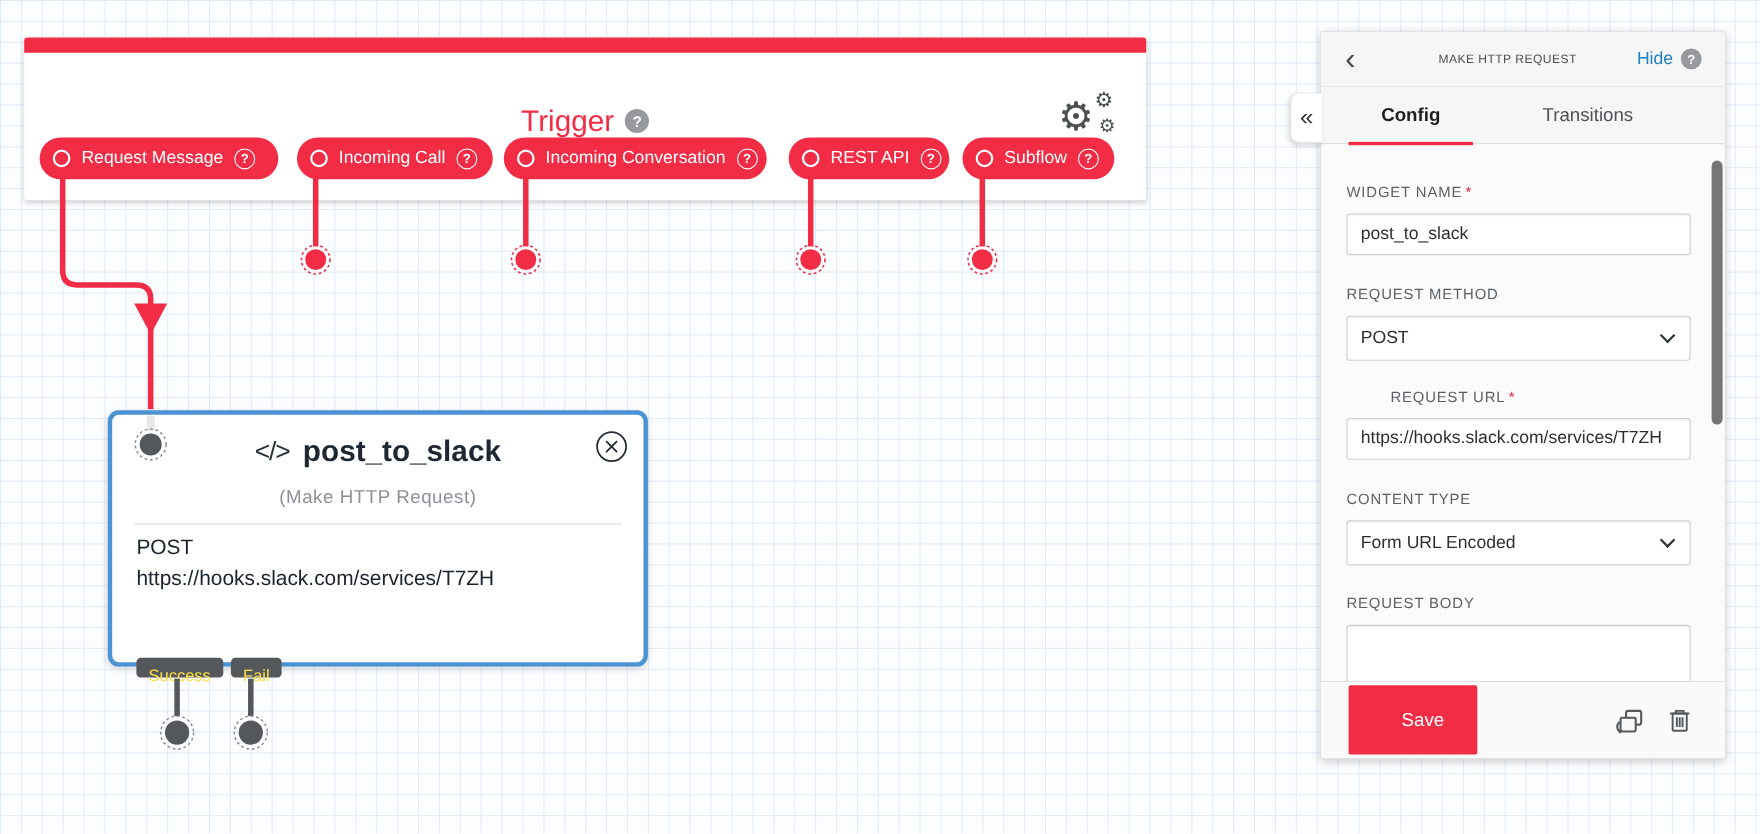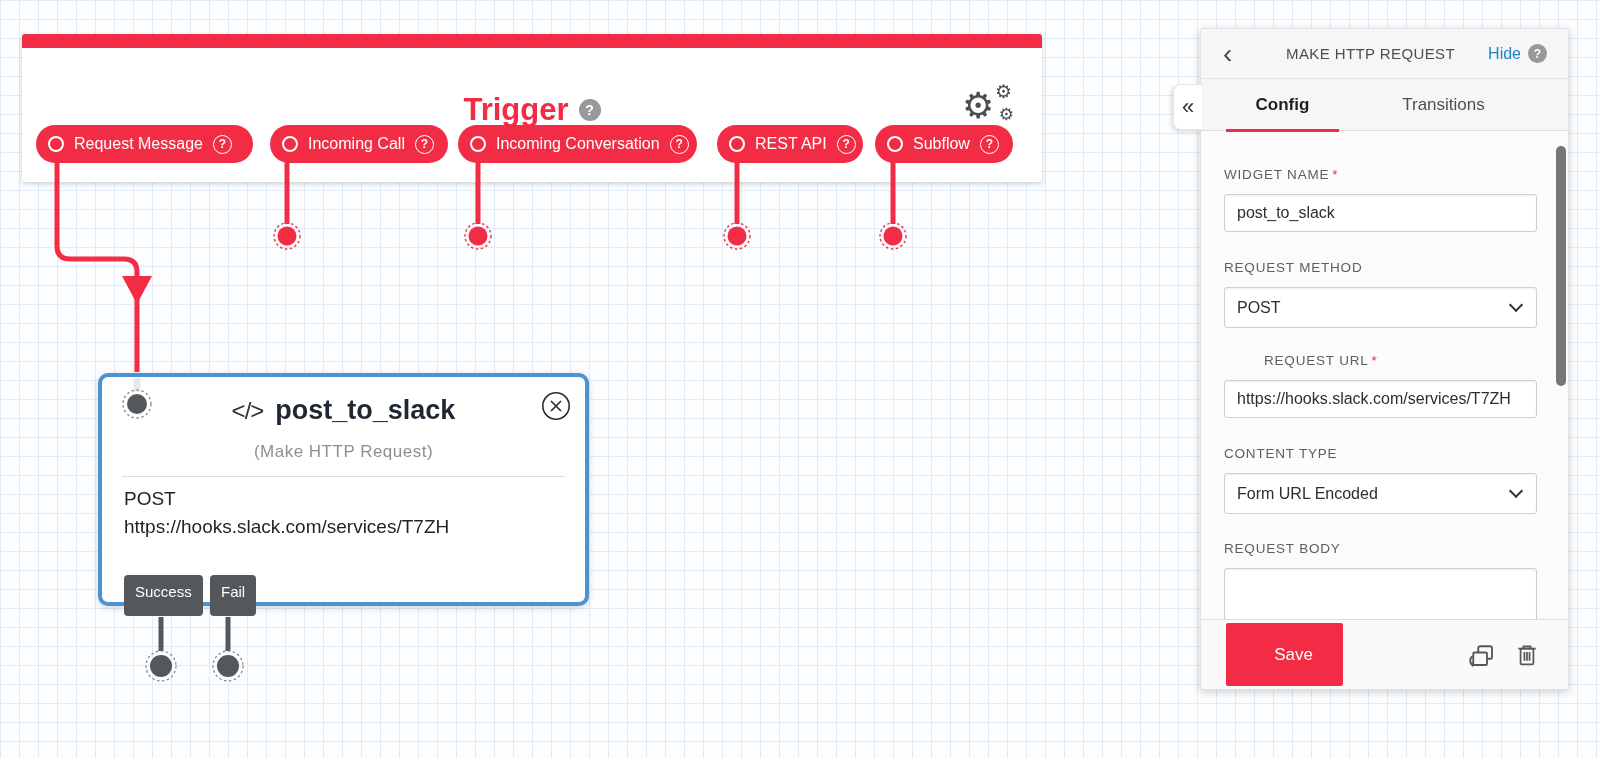--- a/index.html
+++ b/index.html
@@ -19,21 +19,21 @@
   .trigger-card {
     position:absolute; left:22px; top:34px; width:1020px; height:148px;
     background:#fff; border-radius:3px;
     box-shadow:0 2px 5px rgba(0,0,0,0.18);
   }
   .trigger-bar { height:14px; background:var(--red); border-radius:3px 3px 0 0; }
   .trigger-title-row {
     position:absolute; left:0; right:0; top:56px; height:40px;
     display:flex; align-items:center; justify-content:center; gap:10px;
   }
-  .trigger-title { font-size:31px; font-weight:bold; color:var(--red); }
+  .trigger-title { font-size:27px; font-weight:normal; color:var(--red); }
   .help-gray {
     display:inline-flex; width:22px; height:22px; border-radius:50%;
     background:#97999d; color:#fff; font-size:14px; font-weight:bold;
     align-items:center; justify-content:center; flex:0 0 auto;
   }
   .help-gray.small { width:19px; height:19px; font-size:12px; }
   .gears { position:absolute; right:28px; top:52px; width:52px; height:44px; color:#4b4f52; }
   .gears .g1 { position:absolute; left:0; top:2px; font-size:36px; line-height:36px; }
   .gears .g2 { position:absolute; right:2px; top:-4px; font-size:19px; line-height:19px; }
   .gears .g3 { position:absolute; right:0; top:20px; font-size:17px; line-height:17px; }
@@ -67,22 +67,22 @@
   }
   .code-icon { font-size:24px; color:#2a3138; letter-spacing:-1px; }
   .widget-name { font-size:27px; font-weight:bold; color:#1f2733; }
   .widget-close { position:absolute; top:14px; right:14px; width:30px; height:30px; cursor:pointer; }
   .widget-subtitle {
     margin-top:16px; text-align:center; font-size:17px; color:#8a9096; letter-spacing:0.5px;
   }
   .widget-divider { margin:14px 20px 0 20px; border-top:1px solid #ddd; }
   .widget-req { margin:8px 22px 0 22px; font-size:19px; line-height:28px; color:#1a232c; }
   .tag {
-    position:absolute; bottom:-14px; height:41px; line-height:33px;
-    background:#55585b; color:#ffffff; font-size:15px; border-radius:4px;
+    position:absolute; bottom:-14px; height:18px; line-height:33px;
+    background:#55585b; color:#fde047; font-size:15px; border-radius:4px;
     padding:0 11px;
   }
   .tag.success { left:22px; }
   .tag.fail { left:108px; }
 
   .connector-layer { position:absolute; left:0; top:0; pointer-events:none; }
   .connector-layer circle[data-interactable="true"] { pointer-events:auto; cursor:pointer; }
 
   
   .sidebar {
@@ -97,21 +97,21 @@
     display:flex; align-items:center; justify-content:center;
     font-size:22px; color:#33373b; cursor:pointer;
   }
   .sb-header {
     height:50px; background:#f6f6f6; border-bottom:1px solid #e4e4e4;
     border-radius:3px 3px 0 0;
     display:flex; align-items:center; padding:0 21px 0 22px;
   }
   .back-chevron { font-size:28px; color:#44484c; line-height:1; cursor:pointer; width:30px; }
   .sb-title {
-    flex:1; text-align:center; font-size:15px; color:#4b4f54; letter-spacing:0.4px;
+    flex:1; text-align:center; font-size:11px; color:#4b4f54; letter-spacing:0.4px;
   }
   .hide-group { display:flex; align-items:center; gap:7px; }
   .hide-link { font-size:16px; color:var(--linkblue); cursor:pointer; }
   .sb-tabs {
     height:52px; background:#f6f6f6; border-bottom:1px solid #ddd;
     display:flex; align-items:stretch; padding-left:25px; gap:48px;
   }
   .sb-tab {
     width:113px; display:flex; align-items:center; justify-content:center;
     font-size:17px; color:#4d5156; position:relative; cursor:pointer;

